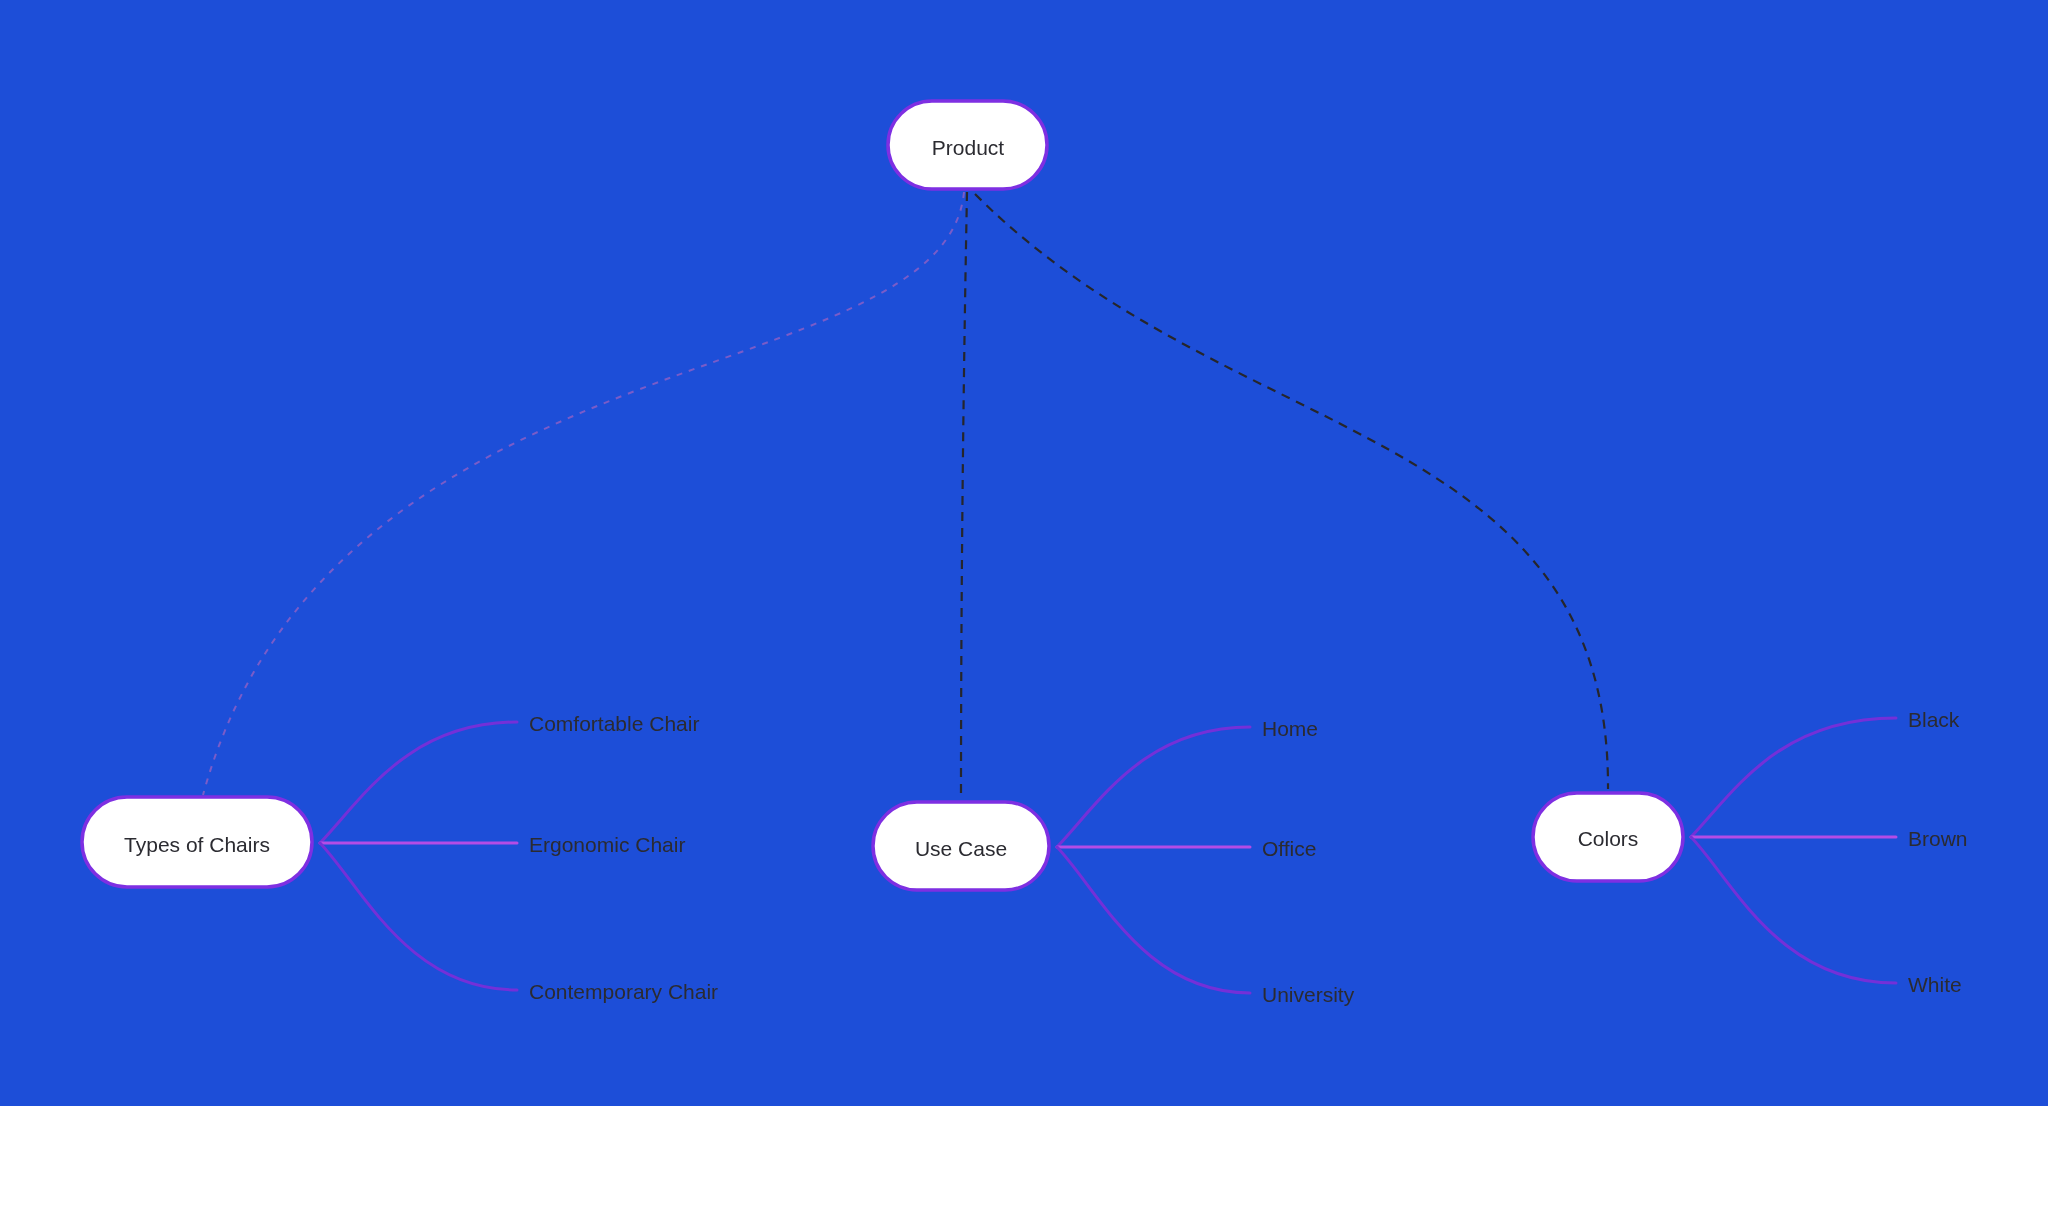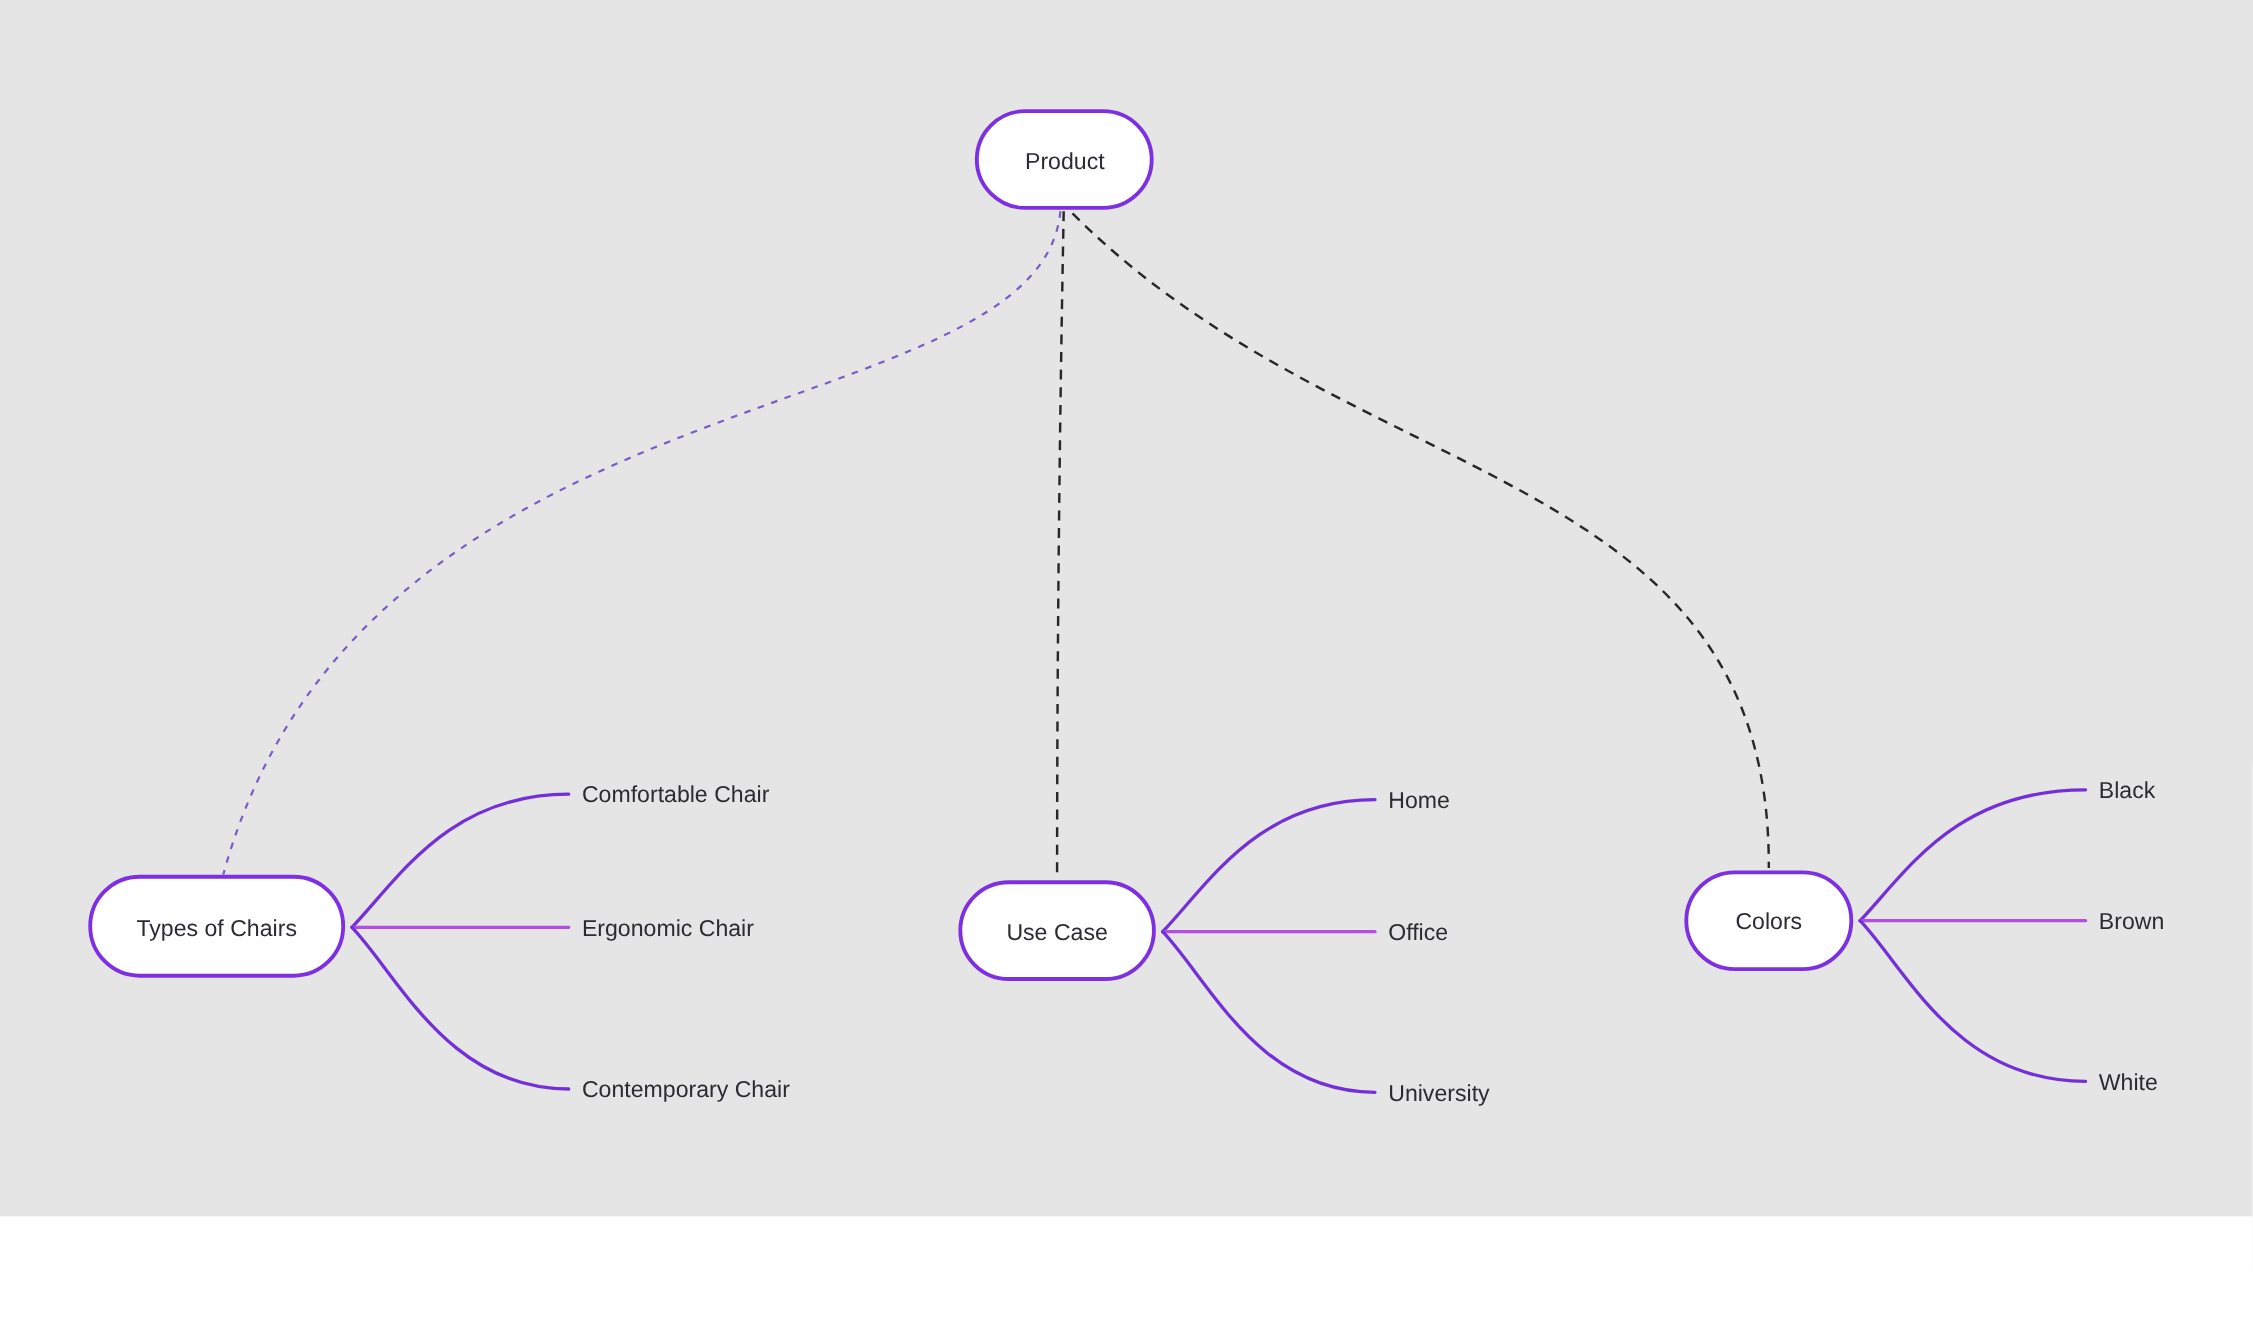--- a/index.html
+++ b/index.html
@@ -4,21 +4,21 @@
 <style>
   html, body {
     margin: 0;
     padding: 0;
     background: #ffffff;
   }
   .canvas-wrap {
     width: 2048px;
     height: 1106px;
     position: relative;
-    background: #e5e5e5;
+    background: #1d4ed8;
     overflow: hidden;
   }
   svg { display: block; }
   .node-shape {
     fill: #ffffff;
     stroke-width: 3.5;
   }
   .edge {
     fill: none;
     stroke-width: 3;

